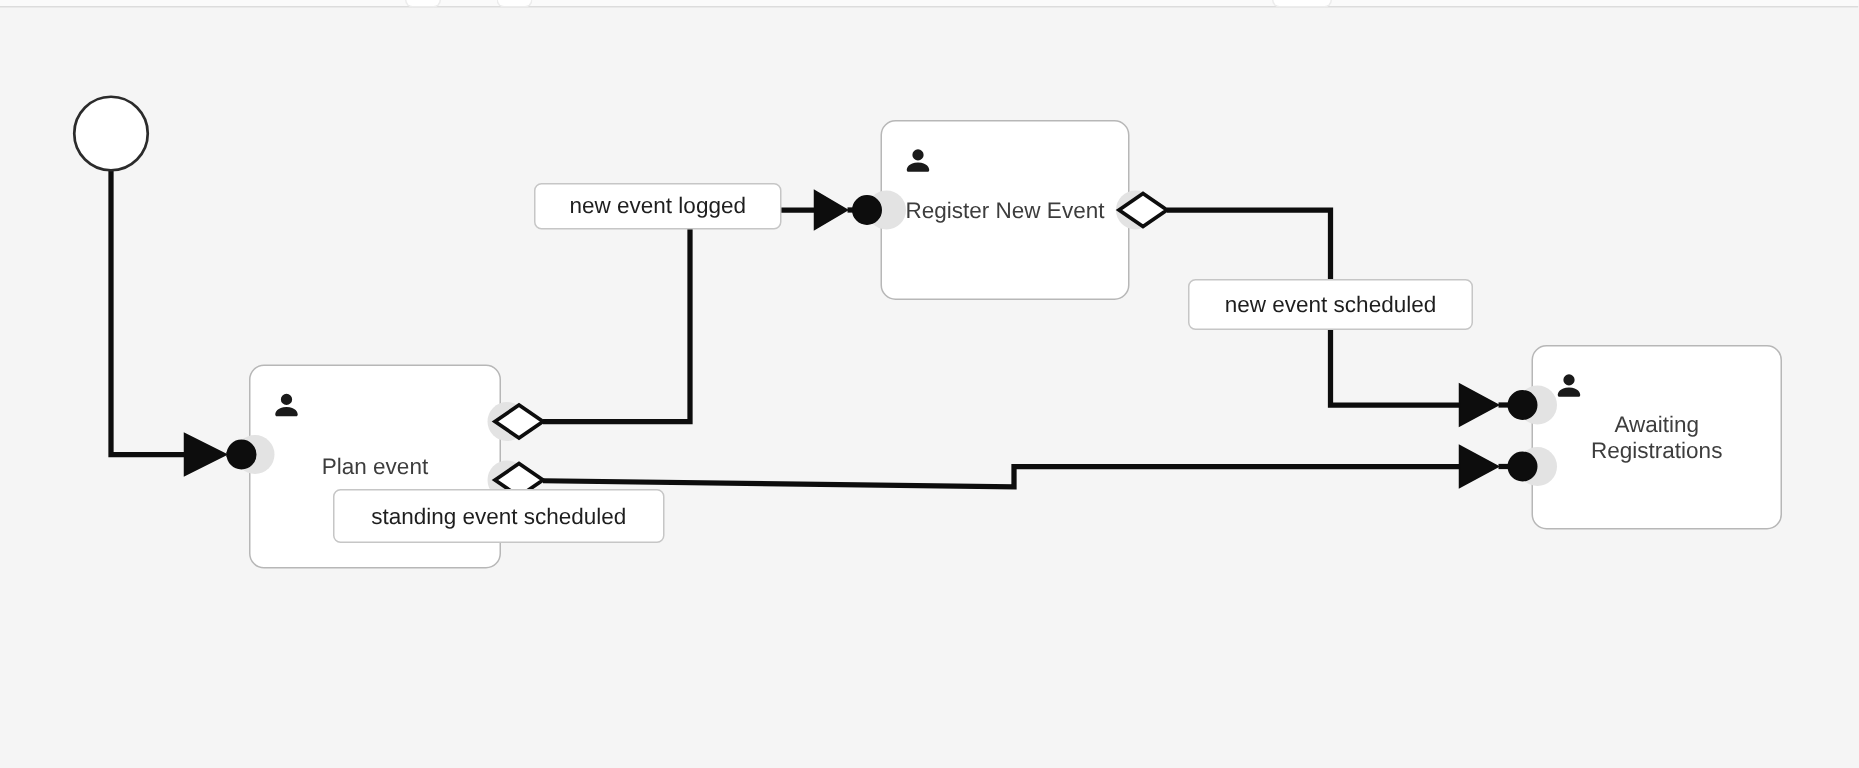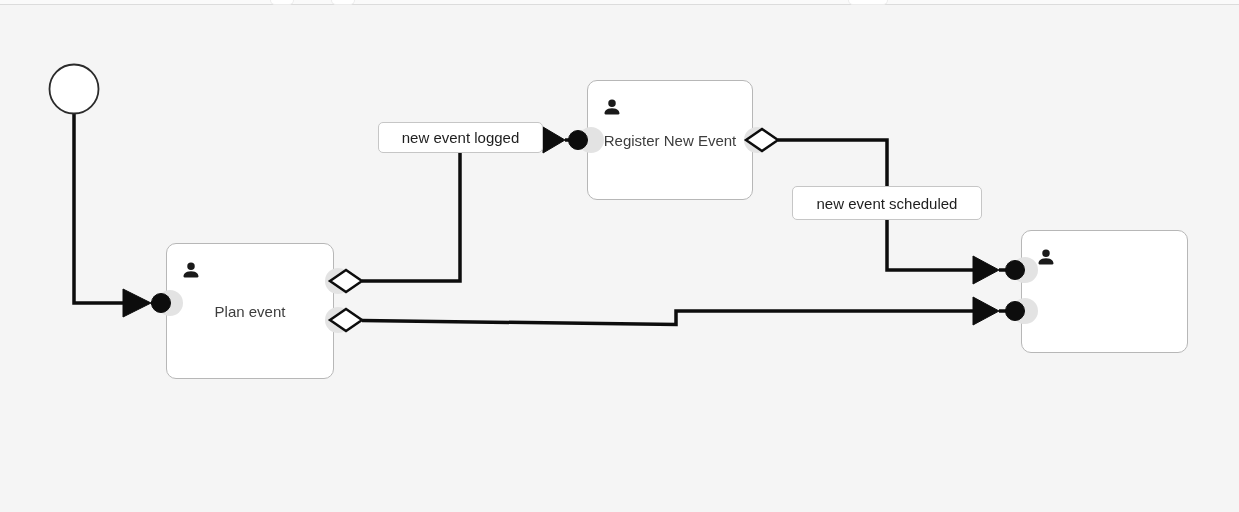--- a/index.html
+++ b/index.html
@@ -97,20 +97,21 @@
       </span>
       <span class="node-label nowrap">Register New Event</span>
     </div>
 
     <div class="node" style="left:1021px;top:230px;width:167px;height:123px;">
       <span class="person-icon">
         <svg viewBox="0 0 16 16" fill="currentColor">
             <path d="M3 14s-1 0-1-1 1-4 6-4 6 3 6 4-1 1-1 1H3zm5-6a3 3 0 1 0 0-6 3 3 0 0 0 0 6z"></path>
           </svg>
       </span>
+      <span class="node-label wrap">Awaiting Registrations</span>
     </div>
 
     <svg class="layer connectors" width="1239" height="512" viewBox="0 0 1239 512">
 
       <g fill="#e3e3e3">
         <circle cx="170" cy="303" r="13"></circle>
         <circle cx="338" cy="281" r="13"></circle>
         <circle cx="338" cy="320" r="13"></circle>
         <circle cx="591" cy="140" r="13"></circle>
         <circle cx="757" cy="140" r="13"></circle>
@@ -136,23 +137,26 @@
         <circle cx="1015" cy="311" r="9.5"></circle>
       </g>
 
       <g fill="#ffffff" stroke="#0d0d0d" stroke-width="2.5">
         <polygon points="330,281 346,270 362,281 346,292"></polygon>
         <polygon points="330,320 346,309 362,320 346,331"></polygon>
         <polygon points="746,140 762,129 778,140 762,151"></polygon>
       </g>
     </svg>
 
-    <div class="edge-label" style="left:378px;top:122px;width:165px;height:31px;">
+    <div class="edge-label" style="left:356px;top:122px;width:165px;height:31px;">
       <span>new event logged</span>
     </div>
 
     <div class="edge-label" style="left:792px;top:186px;width:190px;height:34px;">
       <span>new event scheduled</span>
     </div>
 
+    <div class="edge-label" style="left:222px;top:326px;width:221px;height:36px;">
+      <span>standing event scheduled</span>
+    </div>
 
   </div>
 </div>
 
 </body></html>

